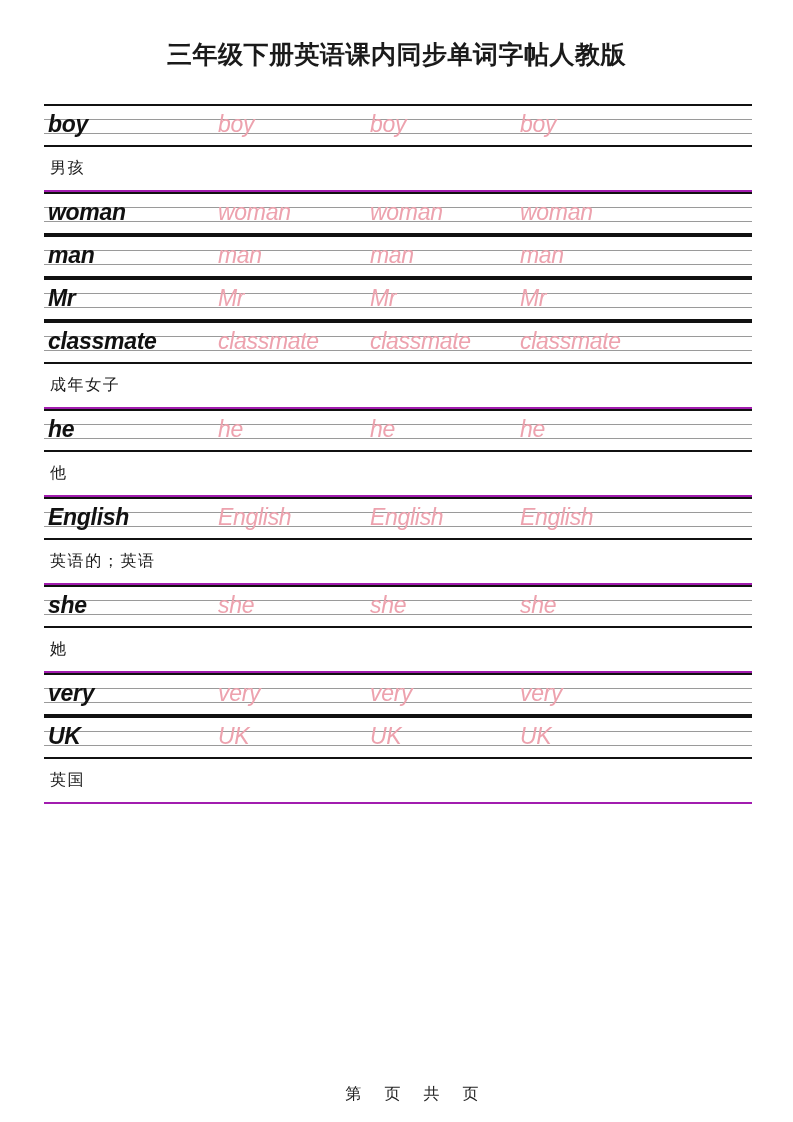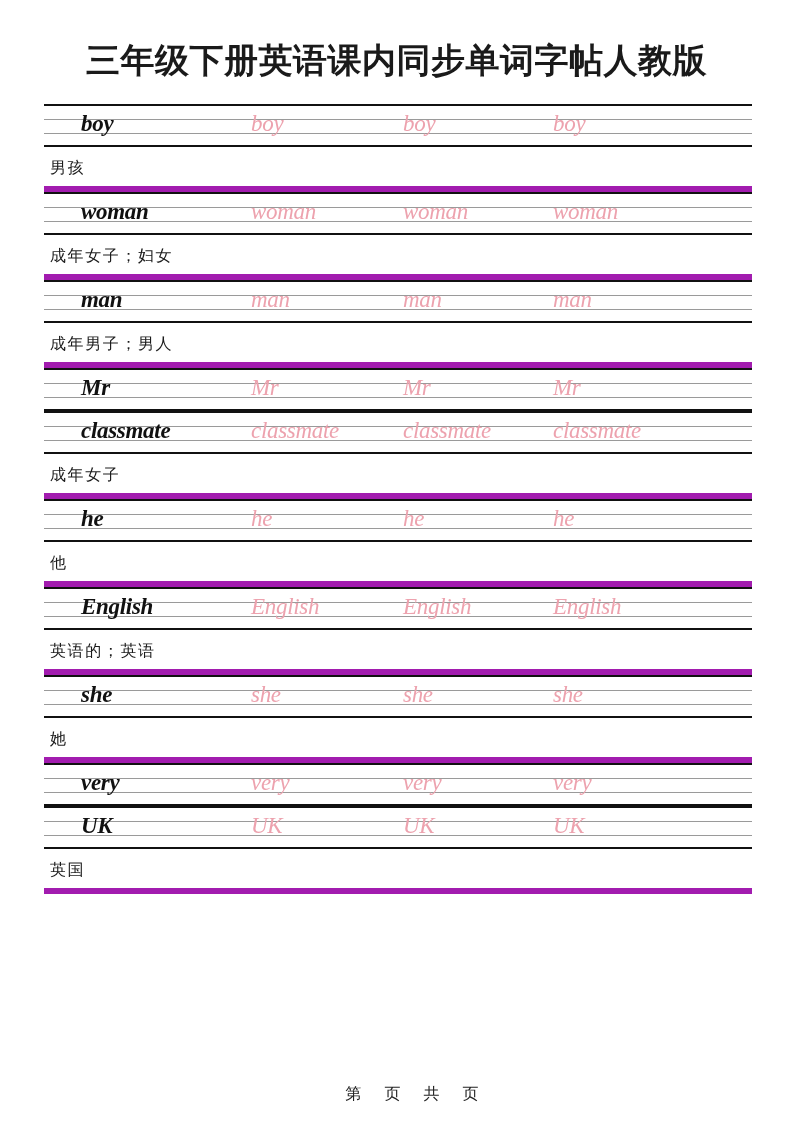--- a/index.html
+++ b/index.html
@@ -25,21 +25,21 @@
   }
 
   
   .title {
     position: absolute;
     left: 0;
     top: 38px;
     width: 793px;
     text-align: center;
     font-family: "DejaVu Sans", "Liberation Sans", sans-serif;
-    font-size: 34px;
+    font-size: 25px;
     font-weight: 700;
     letter-spacing: 0.5px;
     color: #1a1a1a;
     white-space: nowrap;
   }
 
   
   .sheet {
     position: absolute;
     left: 44px;
@@ -77,43 +77,42 @@
     position: absolute;
     left: 0;
     top: 0;
     right: 0;
     bottom: 0;
     z-index: 2;
   }
   .word-slot {
     position: absolute;
     top: 2px;
-    font-family: Liberation Serif, serif;
+    font-family: Liberation Sans, sans-serif;
     font-style: italic;
     font-weight: 600;
     font-size: 23px;
     line-height: 32px;
     letter-spacing: -0.3px;
     white-space: nowrap;
-    margin-left: 33px;
   }
   .word-slot.ink   { color: #111111; }
   .word-slot.trace { color: #eda2ae; font-weight: 500; }
 
   .slot-0 { left: 4px;   }
   .slot-1 { left: 174px; }
   .slot-2 { left: 326px; }
   .slot-3 { left: 476px; }
 
   
   .meaning-row {
     position: relative;
     height: 45px;
     box-sizing: border-box;
-    border-bottom: 6px solid #a21caf;
+    border-bottom: 2px solid #a21caf;
     text-align: right;
   }
   .meaning {
     position: absolute;
     left: 6px;
     top: 8px;
     font-family: "DejaVu Serif", "Liberation Serif", serif;
     font-size: 16px;
     line-height: 26px;
     letter-spacing: 1.6px;
@@ -159,36 +158,30 @@
       </div>
       <div class="word-block">
         <div class="rule-band">
           <div class="word-row">
             <span class="word-slot ink slot-0">woman</span>
             <span class="word-slot trace slot-1">woman</span>
             <span class="word-slot trace slot-2">woman</span>
             <span class="word-slot trace slot-3">woman</span>
           </div>
         </div>
-        <div class="meaning-row">
-          <span class="meaning">成年女子；妇女</span>
-        </div>
       </div>
       <div class="word-block">
         <div class="rule-band">
           <div class="word-row">
             <span class="word-slot ink slot-0">man</span>
             <span class="word-slot trace slot-1">man</span>
             <span class="word-slot trace slot-2">man</span>
             <span class="word-slot trace slot-3">man</span>
           </div>
         </div>
-        <div class="meaning-row">
-          <span class="meaning">成年男子；男人</span>
-        </div>
       </div>
       <div class="word-block">
         <div class="rule-band">
           <div class="word-row">
             <span class="word-slot ink slot-0">Mr</span>
             <span class="word-slot trace slot-1">Mr</span>
             <span class="word-slot trace slot-2">Mr</span>
             <span class="word-slot trace slot-3">Mr</span>
           </div>
         </div>

